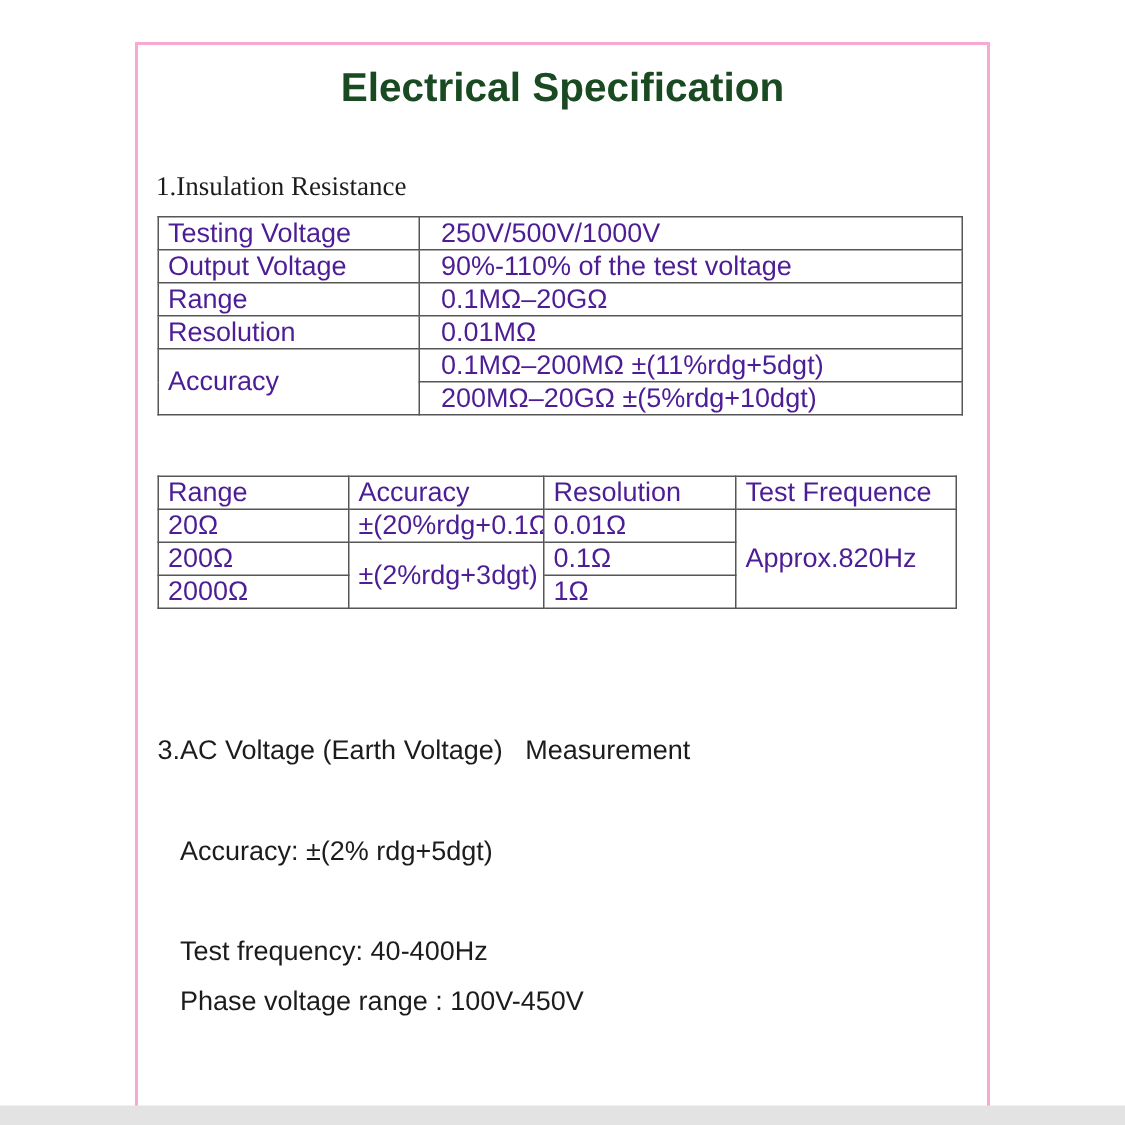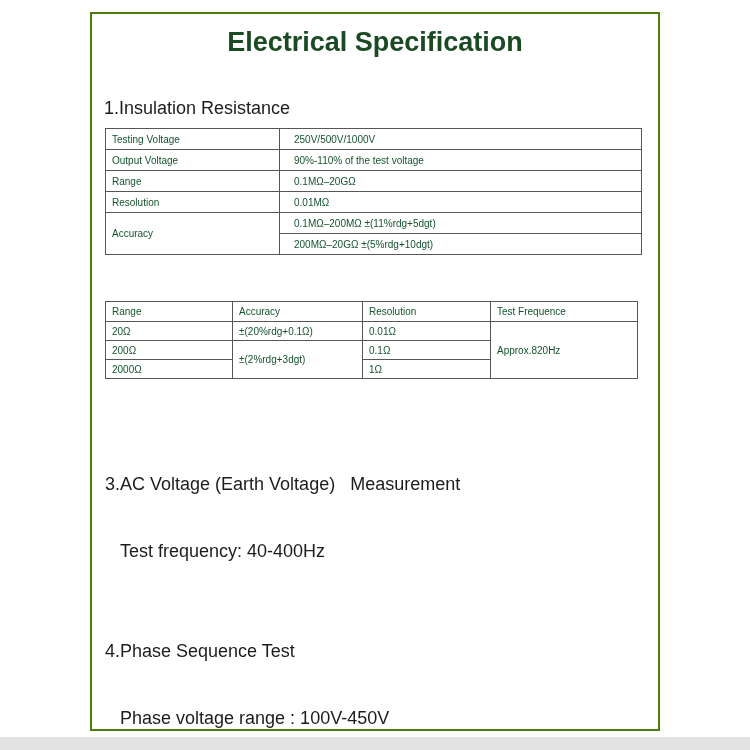--- a/index.html
+++ b/index.html
@@ -13,50 +13,50 @@
   .page {
     position: relative;
     width: 750px;
     height: 750px;
     background: #ffffff;
     overflow: hidden;
   }
   .frame {
     position: absolute;
     left: 90px;
-    top: 12px;
+    top: 28px;
     width: 570px;
     height: 719px;
-    border: 2px solid #4d7c0f;
+    border: 2px solid #f9a8d4;
     box-sizing: border-box;
     background: #ffffff;
   }
   .title {
     position: absolute;
     top: 13px;
     left: 0;
     width: 100%;
     text-align: center;
     font-size: 27px;
     font-weight: bold;
     color: #1a4a22;
   }
   .sec-heading {
     font-size: 18px;
     color: #1c1c1c;
     white-space: pre;
   }
-  .h1pos { position: absolute; left: 12px; top: 84px; }
+  .h1pos { position: absolute; left: 12px; top: 84px; font-family: Liberation Serif, serif; }
   .h2pos { position: absolute; left: 12px; top: 258px; }
 
   table {
     border-collapse: collapse;
     table-layout: fixed;
-    font-size: 10px;
-    color: #14532d;
+    font-size: 18px;
+    color: #4c1d95;
   }
   td {
     border: 1px solid #565656;
     padding: 0 6px;
     height: 20px;
     vertical-align: middle;
     white-space: nowrap;
     overflow: hidden;
   }
   .t1 {
@@ -166,25 +166,25 @@
         </tr>
         <tr>
           <td>2000Ω</td>
           <td>1Ω</td>
         </tr>
       </tbody>
     </table>
 
     <div class="textsec sec3">
       <div class="sec-heading">3.AC Voltage (Earth Voltage)   Measurement</div>
+      <div class="line">Accuracy: ±(2% rdg+5dgt)</div>
       <div class="line">Test frequency: 40-400Hz</div>
     </div>
 
     <div class="textsec sec4">
-      <div class="sec-heading">4.Phase Sequence Test</div>
       <div class="line">Phase voltage range : 100V-450V</div>
       
       
       
     </div>
 
   </div>
 
   <div class="bottom-strip"></div>
 </div>

